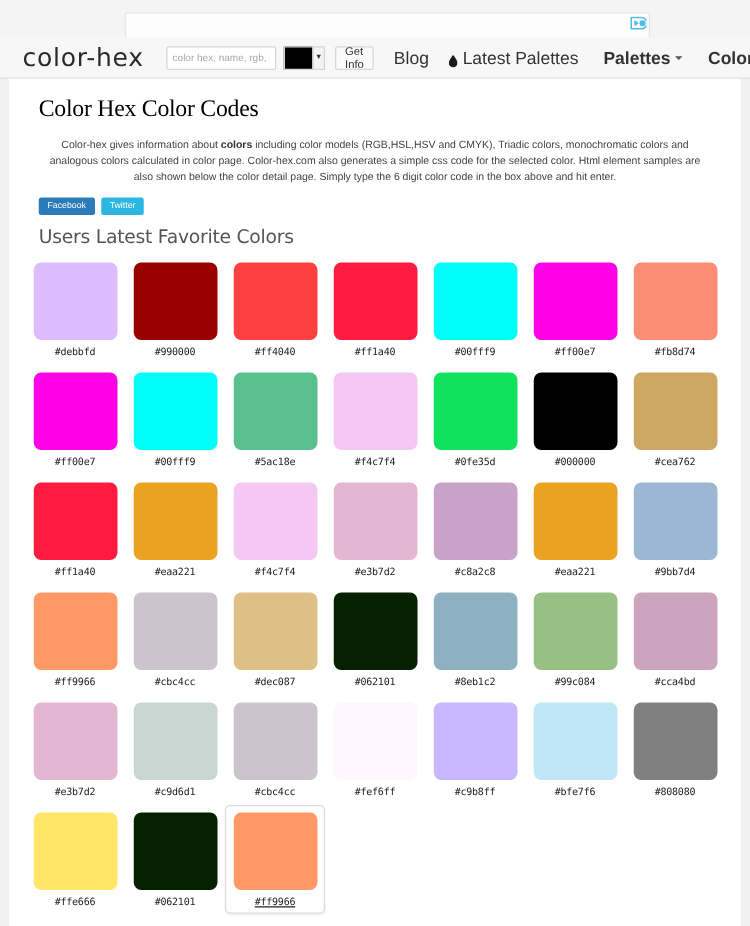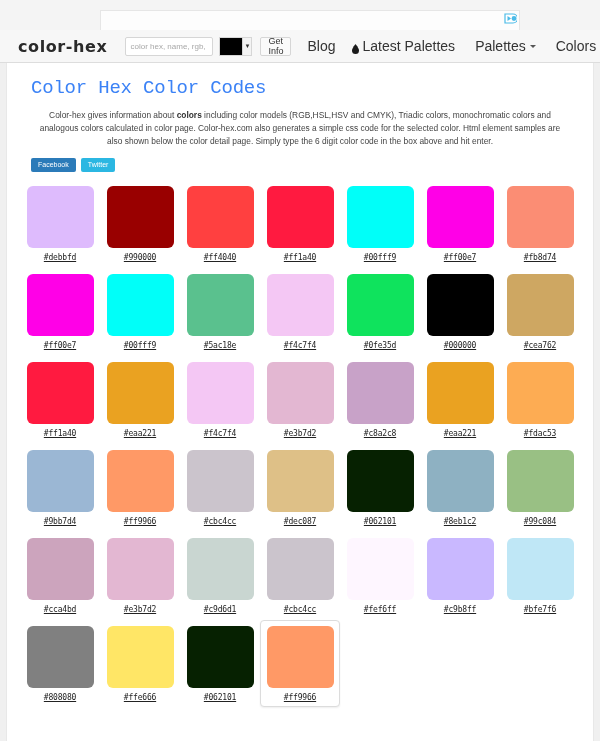--- a/index.html
+++ b/index.html
@@ -56,22 +56,22 @@
     position: relative;
     height: 33px;
     background: #f7f7f7;
     border-bottom: 1px solid #dddddd;
     display: flex;
     align-items: center;
     box-sizing: border-box;
   }
   .brand {
     margin-left: 18px;
-    font-size: 16px;
-    font-weight: 700;
+    font-size: 20px;
+    font-weight: 400;
     letter-spacing: 0.6px;
     color: #2a2a2a;
     font-family: "DejaVu Sans", sans-serif;
     white-space: nowrap;
   }
   .search-input {
     margin-left: 18px;
     width: 88px;
     height: 19px;
     border: 1px solid #d6d6d6;
@@ -142,21 +142,21 @@
     width: 7px;
     height: 10px;
     margin-right: 4px;
   }
   .nav-right {
     margin-left: auto;
     margin-right: 12px;
     display: flex;
     align-items: center;
   }
-  .nav-right .nav-link { margin-left: 20px; }
+  .nav-right .nav-link { margin-left: 20px; font-weight: bold; }
   .caret-dn {
     display: inline-block;
     margin-left: 4px;
     width: 0; height: 0;
     border-left: 3px solid transparent;
     border-right: 3px solid transparent;
     border-top: 3px solid #555;
   }
   .user-icon {
     display: inline-block;
@@ -174,22 +174,22 @@
     background: #ffffff;
     border-left: 1px solid #e8e8e8;
     border-right: 1px solid #e8e8e8;
     box-sizing: border-box;
     padding: 14px 10px 0 10px;
   }
   h1.page-title {
     margin: 0 0 10px 14px;
     font-size: 19px;
     font-weight: 400;
-    color: #3b82f6;
-    font-family: Liberation Mono, monospace;
+    color: #000000;
+    font-family: Liberation Serif, serif;
     letter-spacing: -0.2px;
   }
   .intro {
     margin: 0 14px 10px 14px;
     font-size: 8.4px;
     line-height: 13px;
     color: #444444;
     text-align: center;
   }
   .intro b { font-weight: 700; color: #333; }
@@ -251,21 +251,20 @@
     height: 62px;
     border-radius: 6px;
   }
   .color-label {
     margin-top: 5px;
     font-family: "DejaVu Sans Mono", monospace;
     font-size: 8px;
     color: #222222;
     letter-spacing: -0.2px;
     white-space: nowrap;
-    text-decoration: underline;
   }
   .color-card.hovered .color-label { text-decoration: underline; }
 </style>
 </head>
 <body>
 
 <div class="page">
 
   <div class="ad-strip">
     <div class="ad-box">
@@ -328,20 +327,21 @@
 
     <p class="intro">
       <span>Color-hex gives information about </span><b>colors</b><span> including color models (RGB,HSL,HSV and CMYK), Triadic colors, monochromatic colors and analogous colors calculated in color page. Color-hex.com also generates a simple css code for the selected color. Html element samples are also shown below the color detail page. Simply type the 6 digit color code in the box above and hit enter.</span>
     </p>
 
     <div class="social-row">
       <div class="btn-social btn-fb">Facebook</div>
       <div class="btn-social btn-tw">Twitter</div>
     </div>
 
+    <h2 class="section-title">Users Latest Favorite Colors</h2>
 
     <div class="color-grid" id="color-grid">
         <a class="color-card">
           <div class="color-swatch" style="background: rgb(222, 187, 253);"></div>
           <div class="color-label">#debbfd</div>
         </a>
         <a class="color-card">
           <div class="color-swatch" style="background: rgb(153, 0, 0);"></div>
           <div class="color-label">#990000</div>
         </a>
@@ -409,24 +409,20 @@
           <div class="color-swatch" style="background: rgb(227, 183, 210);"></div>
           <div class="color-label">#e3b7d2</div>
         </a>
         <a class="color-card">
           <div class="color-swatch" style="background: rgb(200, 162, 200);"></div>
           <div class="color-label">#c8a2c8</div>
         </a>
         <a class="color-card">
           <div class="color-swatch" style="background: rgb(234, 162, 33);"></div>
           <div class="color-label">#eaa221</div>
-        </a>
-        <a class="color-card">
-          <div class="color-swatch" style="background: rgb(253, 172, 83);"></div>
-          <div class="color-label">#fdac53</div>
         </a>
         <a class="color-card">
           <div class="color-swatch" style="background: rgb(155, 183, 212);"></div>
           <div class="color-label">#9bb7d4</div>
         </a>
         <a class="color-card">
           <div class="color-swatch" style="background: rgb(255, 153, 102);"></div>
           <div class="color-label">#ff9966</div>
         </a>
         <a class="color-card">

